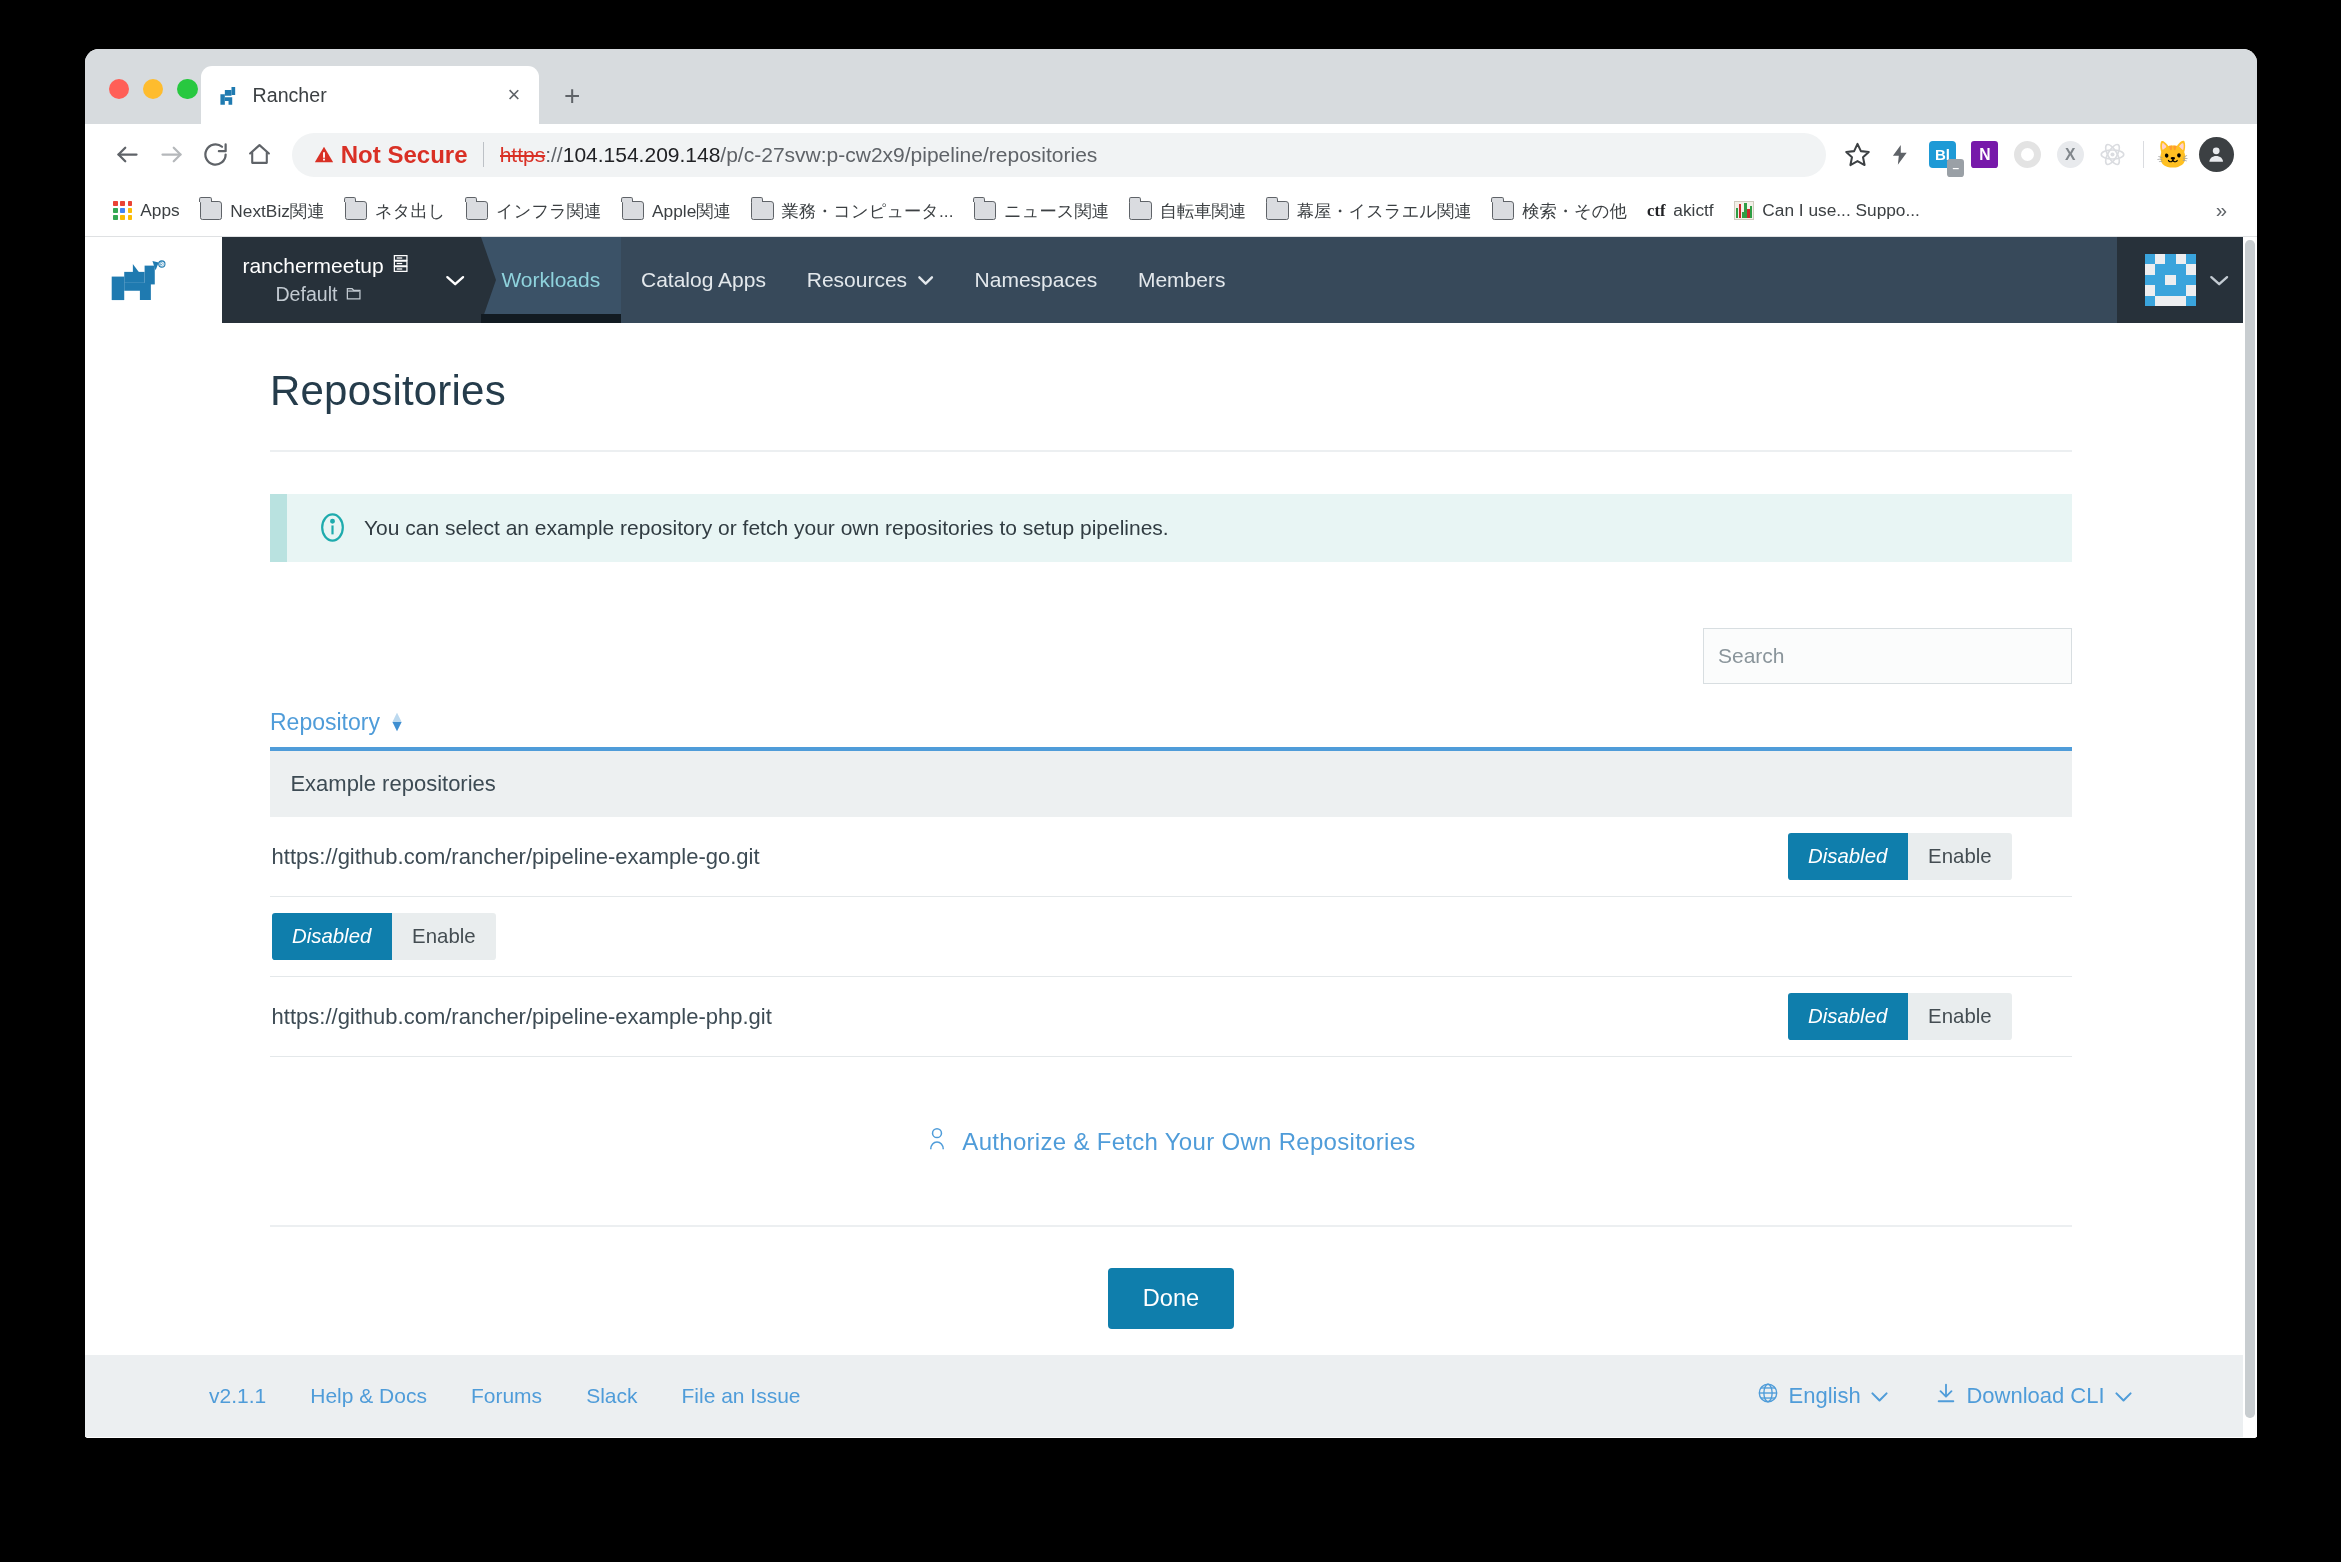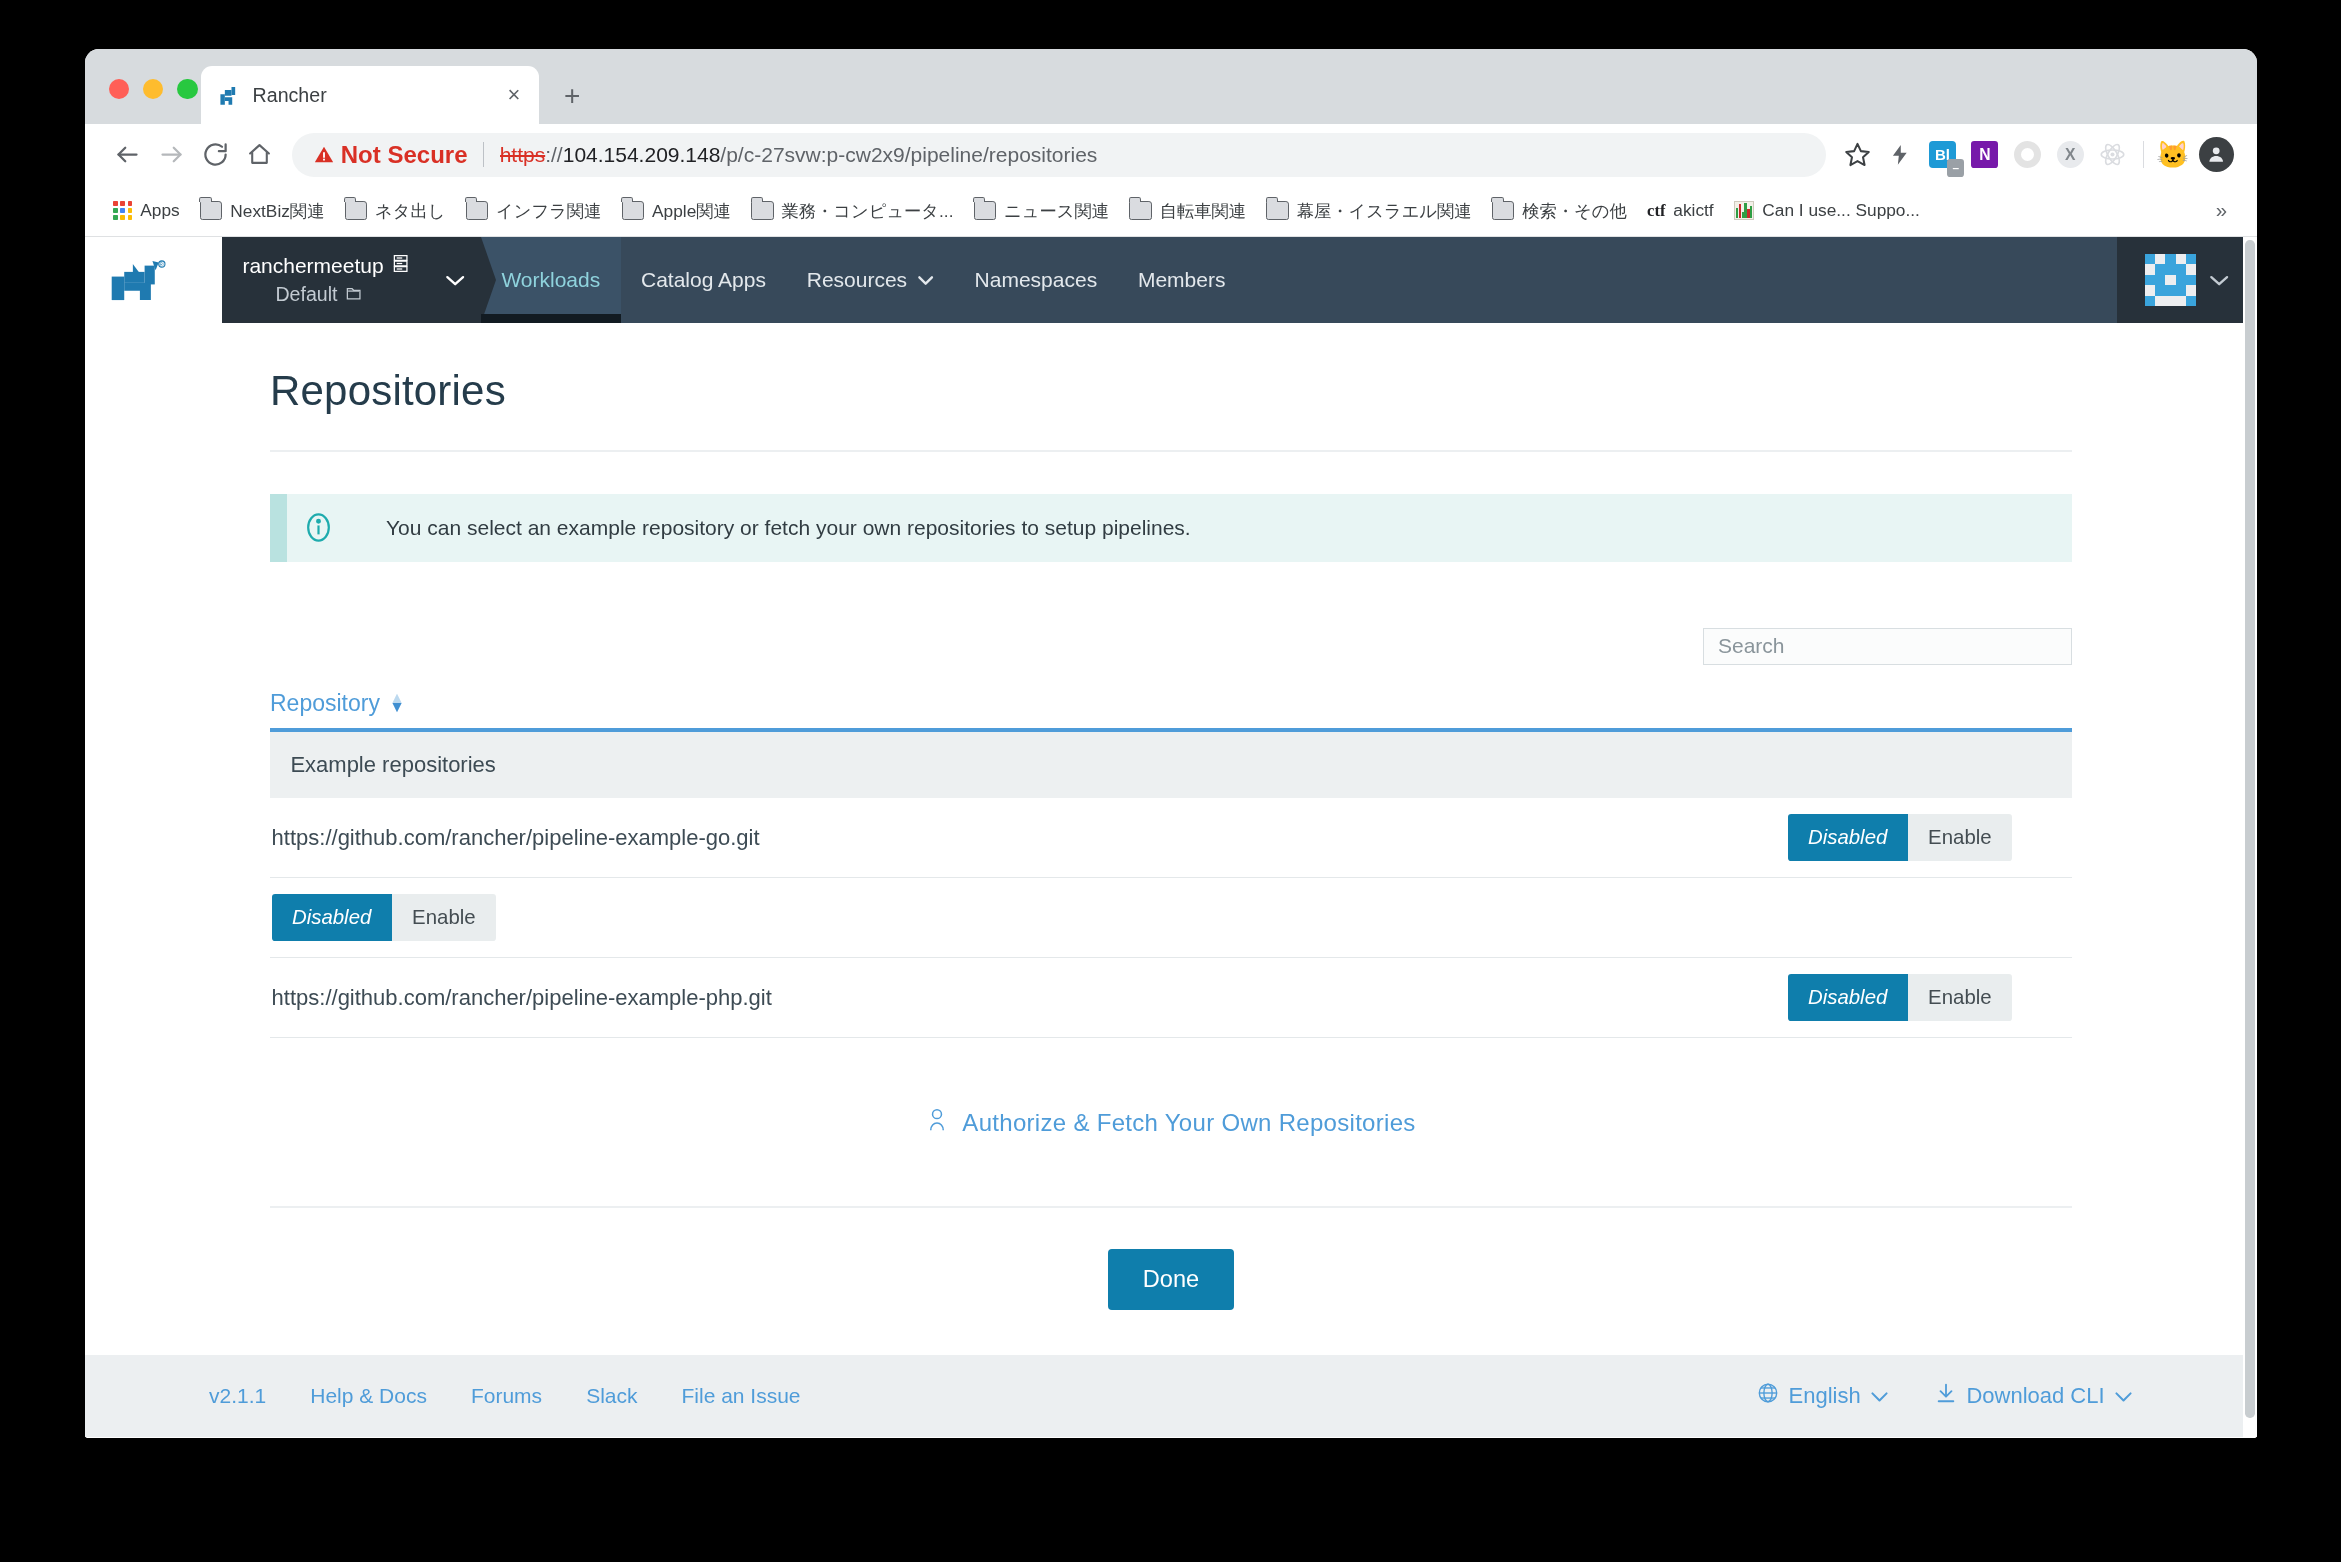--- a/index.html
+++ b/index.html
@@ -361,38 +361,37 @@
   }
   .hr { height: 1.6px; background: #eceff1; }
 
   .banner {
     margin-top: 42px;
     background: #e8f5f4;
     border-left: 17.3px solid #b9e2e0;
     display: flex;
     align-items: center;
     height: 68px;
-    padding-left: 0;
-    gap: 36px;
+    padding-left: 14px;
   }
   .banner-icon {
     width: 63px;
     display: flex; align-items: center; justify-content: center;
     flex: 0 0 auto;
     color: #1eabad;
   }
   .banner-text { font-size: 21px; color: #313c42; }
 
   .searchrow {
     display: flex; justify-content: flex-end;
     margin-top: 66px;
   }
   .searchbox {
     width: 369px;
-    height: 37px;
+    height: 56px;
     border: 0.8px solid #d8dee1;
     background: #fbfcfc;
     font-size: 21px;
     color: #8a959b;
     padding: 9px 14px;
     box-sizing: border-box;
     font-family: "Liberation Sans", sans-serif;
     outline: none;
   }
   .searchbox::placeholder { color: #8a959b; }

